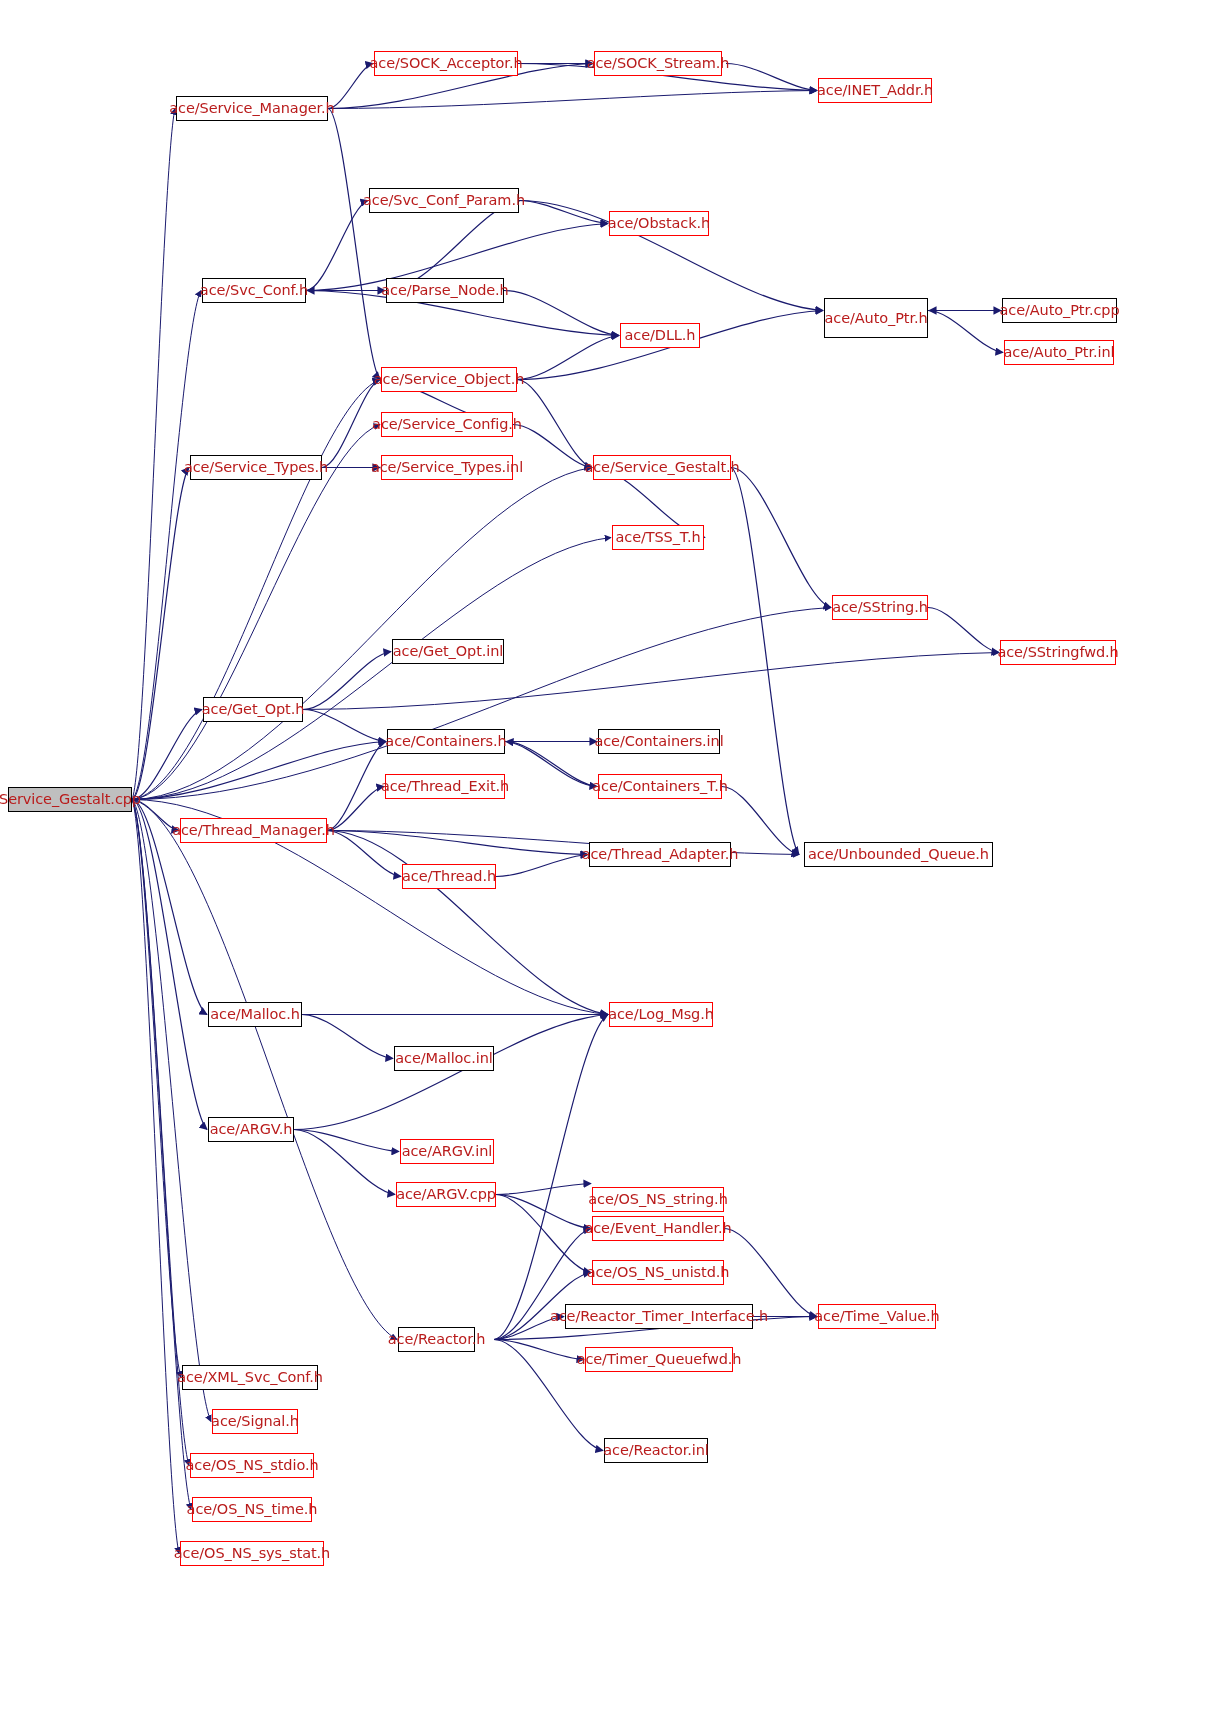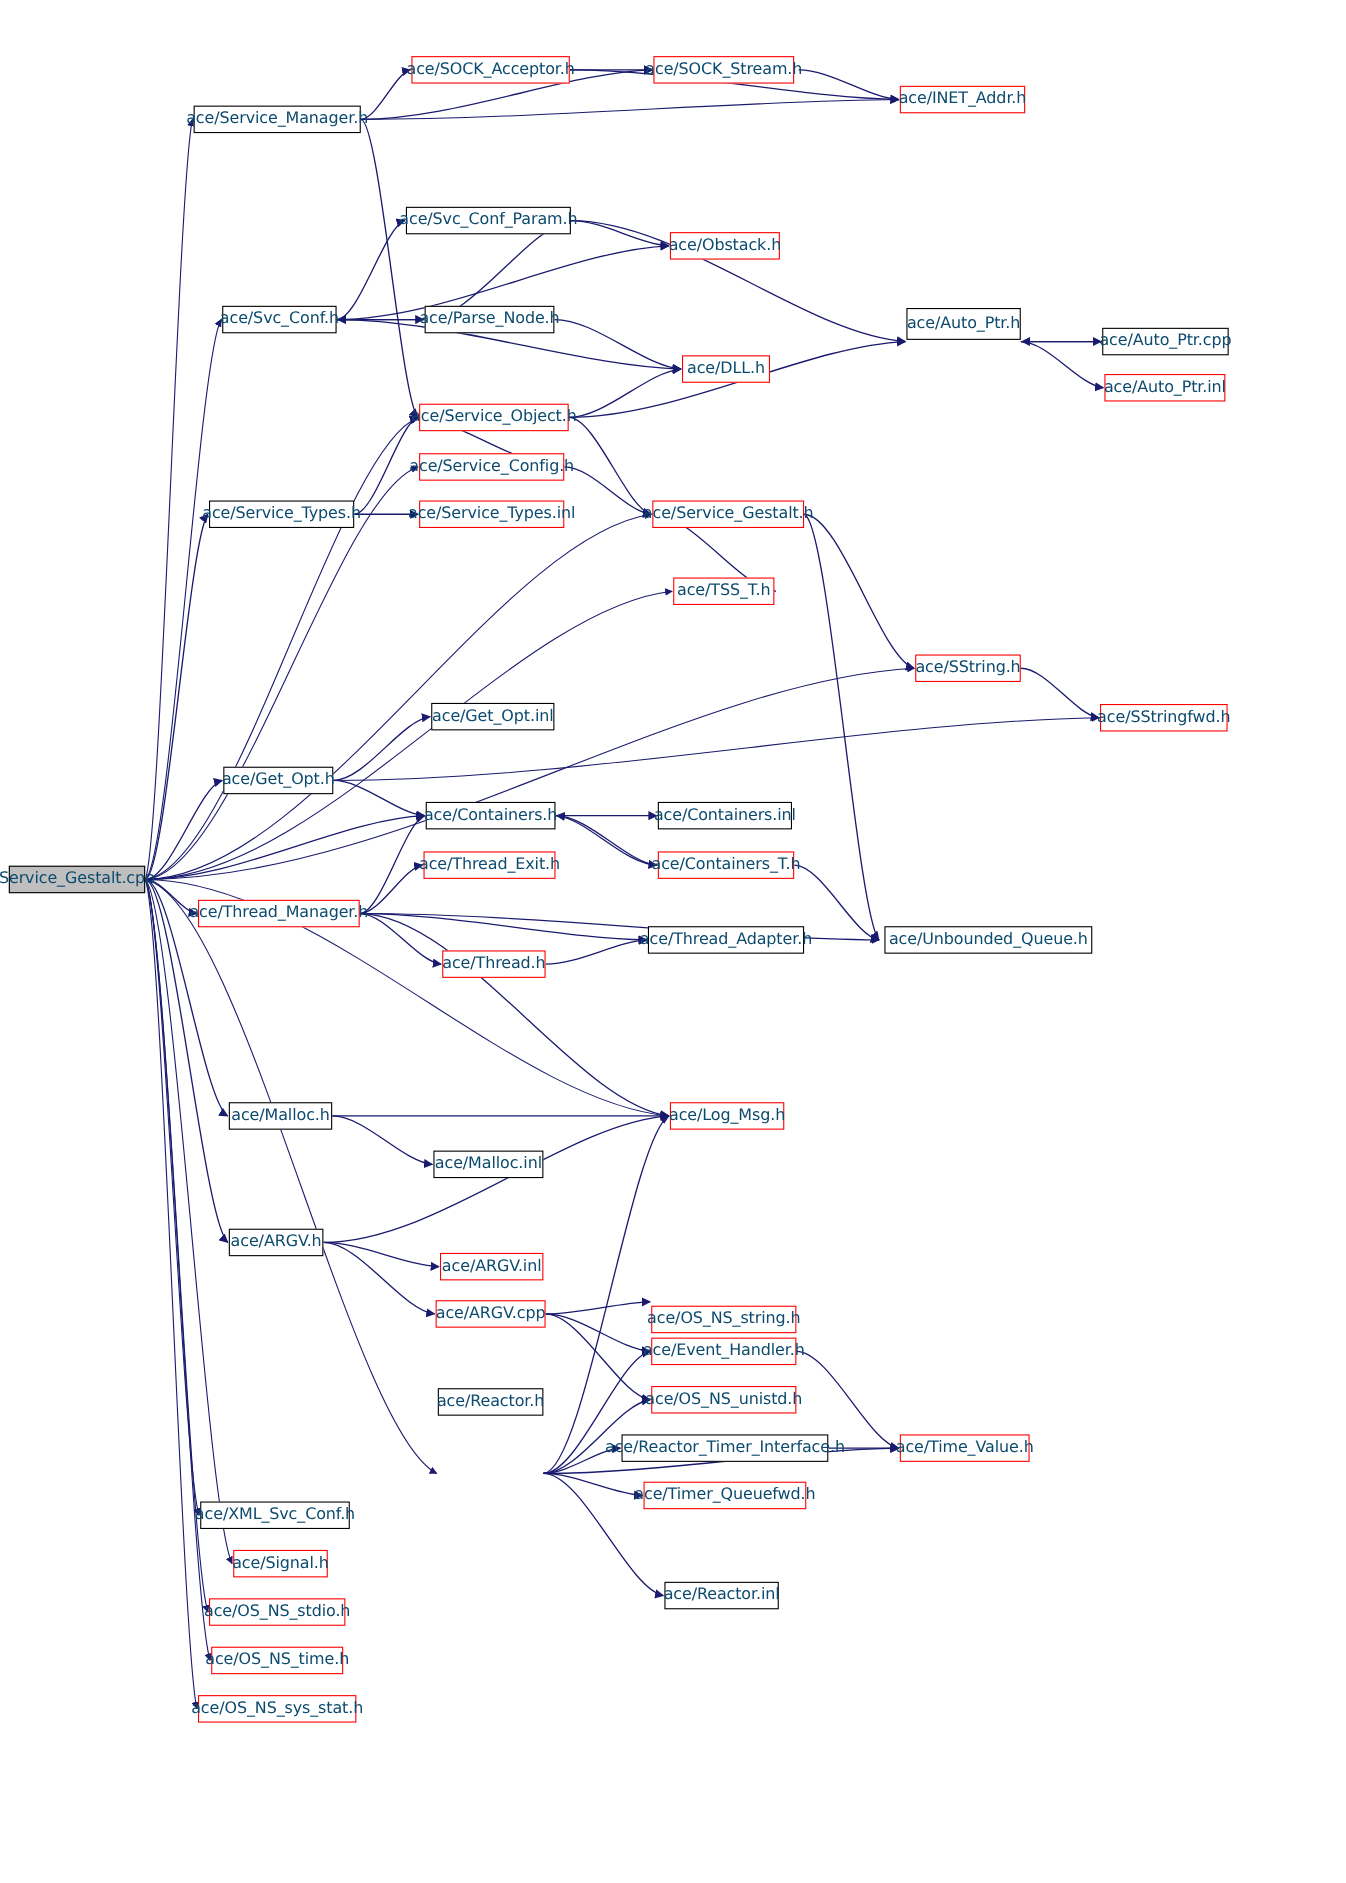--- a/index.html
+++ b/index.html
@@ -10,21 +10,21 @@
     font-family:"DejaVu Sans","Liberation Sans",sans-serif;
     overflow:hidden;
   }
   #edges{position:absolute;left:0;top:0;width:1224px;height:1712px;}
   .node{
     position:absolute;
     box-sizing:border-box;
     display:flex;align-items:center;justify-content:center;
     background:#ffffff;
     border:1px solid #000000;
-    color:#0c4a6e;
+    color:#b91c1c;
     font-size:14.5px;
     line-height:1;
     white-space:nowrap;
     letter-spacing:-0.1px;
   }
   .node.red{border-color:#ff0000;}
   .node.root{background:#bfbfbf;border-color:#000000;}
 </style>
 </head>
 <body>
@@ -141,21 +141,21 @@
     </div>
     <div class="node" style="left: 202px; top: 278px; width: 104px; height: 25px;">
       <span>ace/Svc_Conf.h</span>
     </div>
     <div class="node" style="left: 386px; top: 278px; width: 118px; height: 25px;">
       <span>ace/Parse_Node.h</span>
     </div>
     <div class="node red" style="left: 620px; top: 323px; width: 80px; height: 25px;">
       <span>ace/DLL.h</span>
     </div>
-    <div class="node" style="left: 824px; top: 280px; width: 104px; height: 29px; text-align: center;">
+    <div class="node" style="left: 824px; top: 298px; width: 104px; height: 40px; text-align: center;">
       <span>ace/Auto_Ptr.h</span>
     </div>
     <div class="node" style="left: 1002px; top: 298px; width: 115px; height: 25px;">
       <span>ace/Auto_Ptr.cpp</span>
     </div>
     <div class="node red" style="left: 1004px; top: 340px; width: 110px; height: 25px;">
       <span>ace/Auto_Ptr.inl</span>
     </div>
     <div class="node red" style="left: 381px; top: 367px; width: 136px; height: 25px;">
       <span>ace/Service_Object.h</span>
@@ -237,21 +237,21 @@
     </div>
     <div class="node red" style="left: 592px; top: 1260px; width: 132px; height: 25px;">
       <span>ace/OS_NS_unistd.h</span>
     </div>
     <div class="node" style="left: 565px; top: 1304px; width: 188px; height: 25px;">
       <span>ace/Reactor_Timer_Interface.h</span>
     </div>
     <div class="node red" style="left: 818px; top: 1304px; width: 118px; height: 25px;">
       <span>ace/Time_Value.h</span>
     </div>
-    <div class="node" style="left: 398px; top: 1262px; width: 96px; height: 25px;">
+    <div class="node" style="left: 398px; top: 1327px; width: 77px; height: 25px;">
       <span>ace/Reactor.h</span>
     </div>
     <div class="node red" style="left: 585px; top: 1347px; width: 148px; height: 25px;">
       <span>ace/Timer_Queuefwd.h</span>
     </div>
     <div class="node" style="left: 182px; top: 1365px; width: 136px; height: 25px;">
       <span>ace/XML_Svc_Conf.h</span>
     </div>
     <div class="node red" style="left: 212px; top: 1409px; width: 86px; height: 25px;">
       <span>ace/Signal.h</span>

